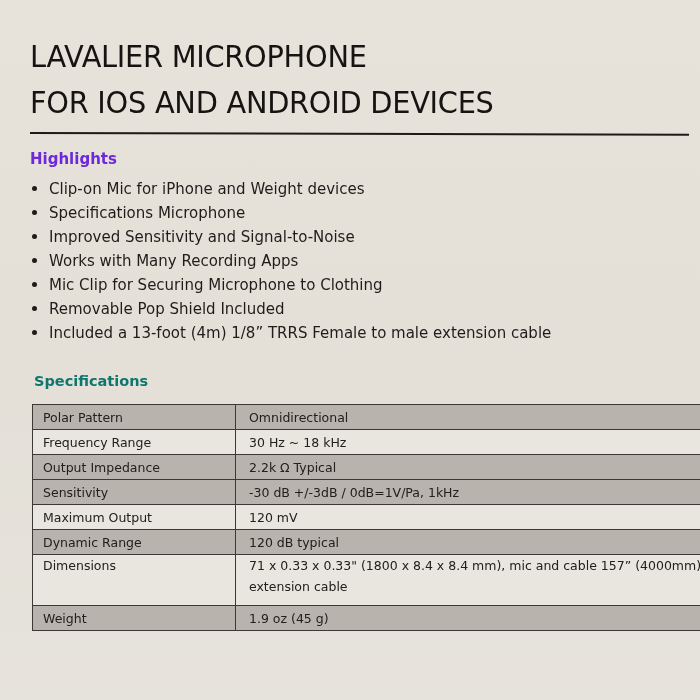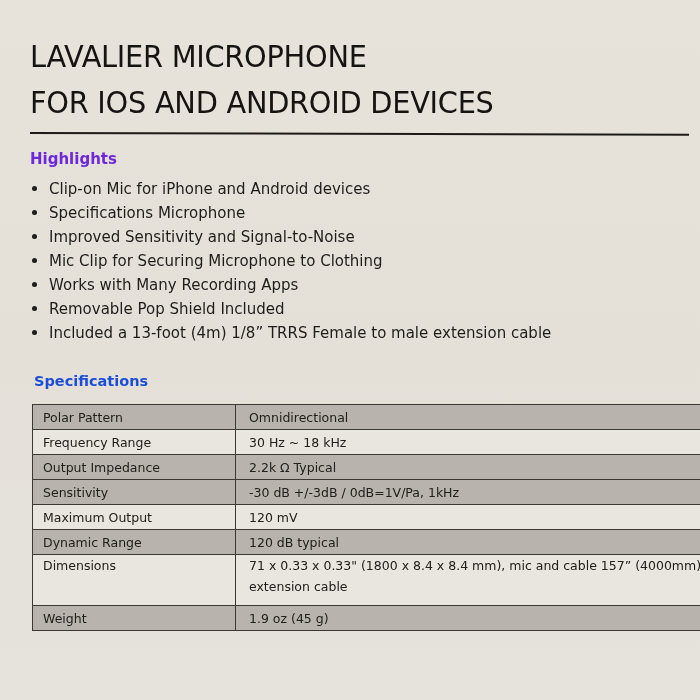--- a/index.html
+++ b/index.html
@@ -77,21 +77,21 @@
       border-radius: 50%;
       background: #1f1d1b;
     }
     .specs-heading {
       position: absolute;
       left: 34px;
       top: 373px;
       margin: 0;
       font-size: 14.5px;
       font-weight: bold;
-      color: #1d4ed8;
+      color: #0f766e;
     }
     .spec-table {
       position: absolute;
       left: 32px;
       top: 404px;
       width: 692px;
       border-collapse: collapse;
       border: 1.5px solid #3c3833;
       font-size: 12.5px;
       color: #22201d;
@@ -124,25 +124,25 @@
 <h1 class="title">
   <span>LAVALIER MICROPHONE</span>
   <span>FOR IOS AND ANDROID DEVICES</span>
 </h1>
 
 <div class="rule"></div>
 
 <h2 class="highlights-heading">Highlights</h2>
 
 <ul class="highlights-list">
-  <li><span class="bullet"></span><span>Clip-on Mic for iPhone and Android devices</span></li>
+  <li><span class="bullet"></span><span>Clip-on Mic for iPhone and Weight devices</span></li>
   <li><span class="bullet"></span><span>Specifications Microphone</span></li>
   <li><span class="bullet"></span><span>Improved Sensitivity and Signal-to-Noise</span></li>
+  <li><span class="bullet"></span><span>Works with Many Recording Apps</span></li>
   <li><span class="bullet"></span><span>Mic Clip for Securing Microphone to Clothing</span></li>
-  <li><span class="bullet"></span><span>Works with Many Recording Apps</span></li>
   <li><span class="bullet"></span><span>Removable Pop Shield Included</span></li>
   <li><span class="bullet"></span><span>Included a 13-foot (4m) 1/8” TRRS Female to male extension cable</span></li>
 </ul>
 
 <h2 class="specs-heading">Specifications</h2>
 
 <table class="spec-table">
   <tbody>
     <tr class="shaded">
       <td class="label-cell">Polar Pattern</td>

